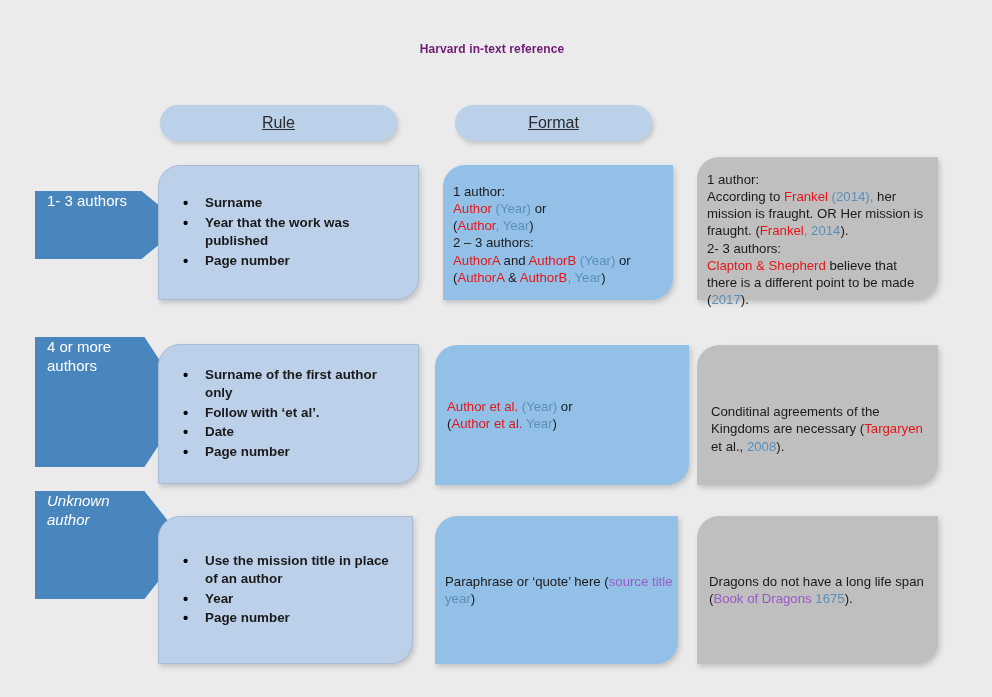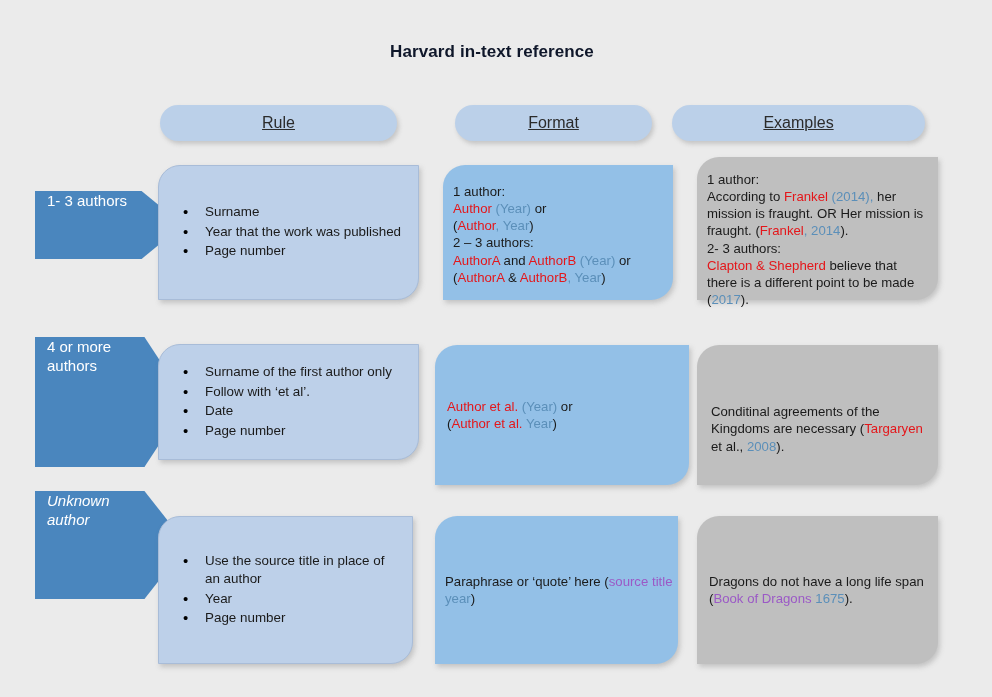--- a/index.html
+++ b/index.html
@@ -15,23 +15,23 @@
     width: 992px; height: 697px;
     background: #ebebeb;
   }
 
   
   .title {
     position: absolute;
     left: 0; top: 42px;
     width: 984px;
     text-align: center;
-    font-size: 17px;
+    font-size: 12px;
     font-weight: bold;
-    color: #0f172a;
+    color: #701a75;
     letter-spacing: 0.1px;
   }
 
   
   .pill {
     position: absolute;
     height: 36px;
     background: #bbd0e9;
     border-radius: 18px;
     color: #2b2b2b;
@@ -84,20 +84,21 @@
     margin: 0;
     padding: 0 10px 0 46px;
     list-style: none;
   }
   ul.bullets li {
     position: relative;
     margin: 0 0 1px 0;
     padding: 0;
     font-size: 13.4px;
     line-height: 1.38;
+    font-weight: bold;
   }
   ul.bullets li::before {
     content: "\2022";
     position: absolute;
     left: -22px;
     top: -1px;
     font-size: 15px;
     color: #000;
   }
 
@@ -124,23 +125,20 @@
 
 <div id="canvas">
 
   <div class="title">Harvard in-text reference</div>
 
   <div class="pill pill-rule">
     <span>Rule</span>
   </div>
   <div class="pill pill-format">
     <span>Format</span>
-  </div>
-  <div class="pill pill-examp">
-    <span>Examples</span>
   </div>
 
   <div class="arrow arrow-1">
     <span>1- 3  authors</span>
   </div>
 
   <div class="card rule r-tl-br" style="left:158px; top:165px; width:261px; height:135px;">
     <div class="vcenter">
       <ul class="bullets">
         <li>Surname</li>
@@ -167,21 +165,21 @@
       <div><span>According to </span><span class="c-author">Frankel</span><span class="c-year"> (2014),</span><span> her mission is fraught. OR Her mission is fraught. (</span><span class="c-author">Frankel</span><span class="c-year">, </span><span class="c-year">2014</span><span>).</span></div>
       <div>2- 3 authors:</div>
       <div><span class="c-author">Clapton &amp; Shepherd</span><span> believe that there is a different point to be made (</span><span class="c-year">2017</span><span>).</span></div>
     </div>
   </div>
 
   <div class="arrow arrow-2">
     <span>4 or more authors</span>
   </div>
 
-  <div class="card rule r-tl-br" style="left:158px; top:344px; width:261px; height:116px;">
+  <div class="card rule r-tl-br" style="left:158px; top:344px; width:261px; height:140px;">
     <div class="vcenter">
       <ul class="bullets">
         <li>Surname of the first author only</li>
         <li>Follow with ‘et al’.</li>
         <li>Date</li>
         <li>Page number</li>
       </ul>
     </div>
   </div>
 
@@ -202,21 +200,21 @@
     </div>
   </div>
 
   <div class="arrow arrow-3">
     <span>Unknown author</span>
   </div>
 
   <div class="card rule r-tl-br" style="left:158px; top:516px; width:255px; height:148px;">
     <div class="vcenter">
       <ul class="bullets">
-        <li>Use the source title in place of an author</li>
+        <li>Use the mission title in place of an author</li>
         <li>Year</li>
         <li>Page number</li>
       </ul>
     </div>
   </div>
 
   <div class="card format r-tl-br" style="left:435px; top:516px; width:243px; height:148px;">
     <div class="vcenter">
       <div class="card-inner" style="padding:0 4px 0 10px;">
         <div><span>Paraphrase or ‘quote’ here (</span><span class="c-title">source title</span><span> </span><span class="c-year">year</span><span>)</span></div>

